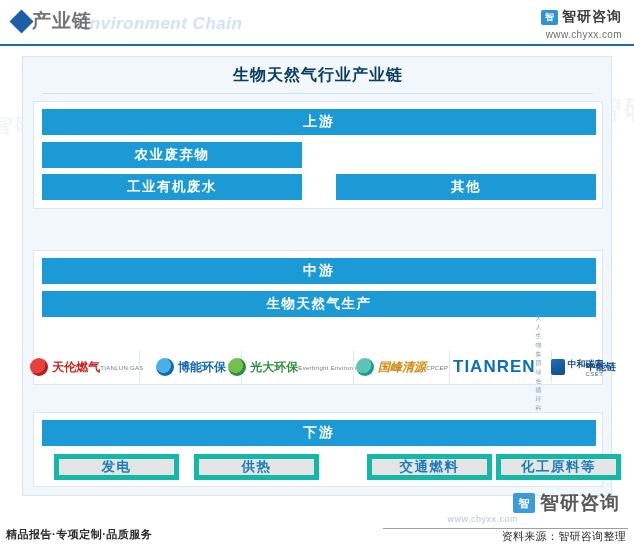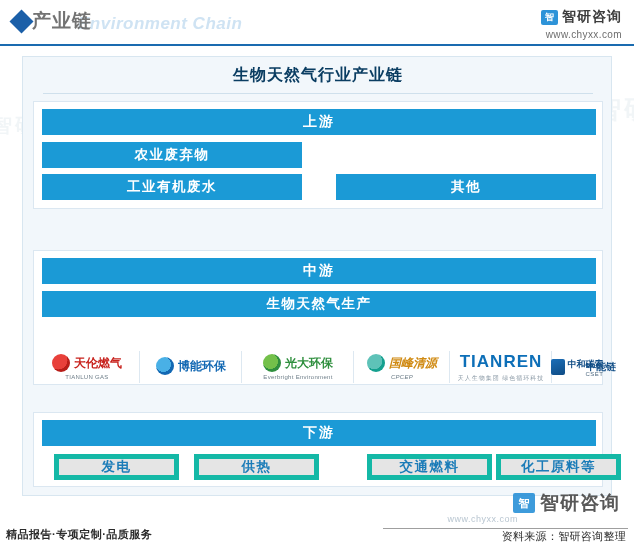--- a/index.html
+++ b/index.html
@@ -235,21 +235,21 @@
     left: 12px;
     top: 288px;
     width: 566px;
     height: 44px;
   }
   .logo {
     position: absolute;
     top: 0;
     height: 44px;
     display: flex;
-    flex-direction: column;
+    flex-direction: row;
     align-items: center;
     justify-content: center;
   }
   .logo-sep {
     position: absolute;
     top: 6px;
     width: 1px;
     height: 32px;
     background: #dde8f1;
   }

